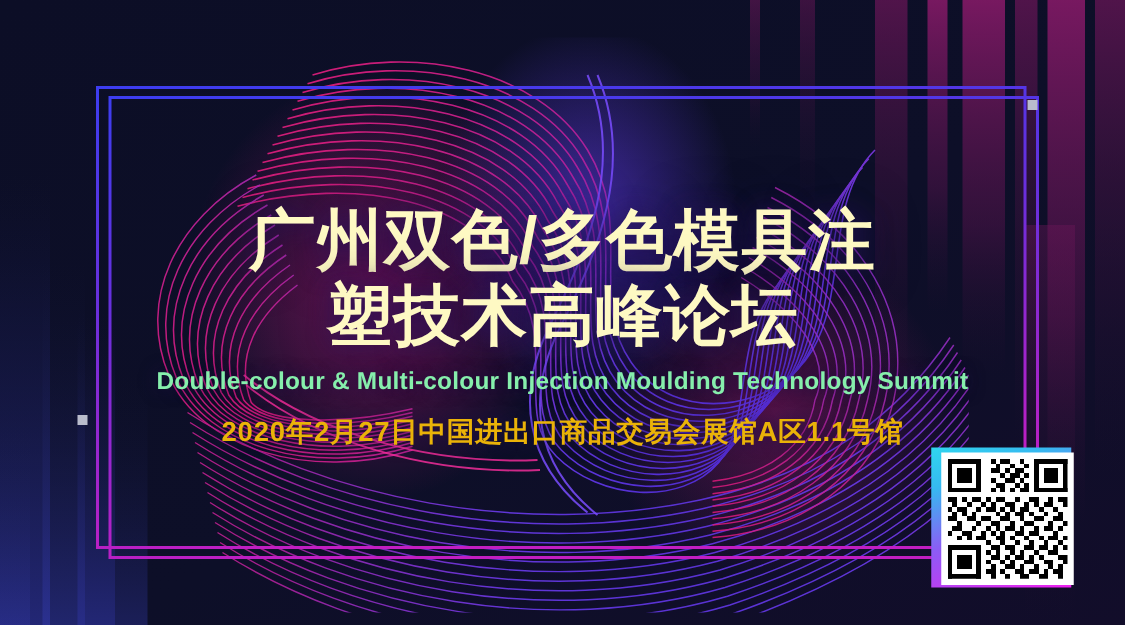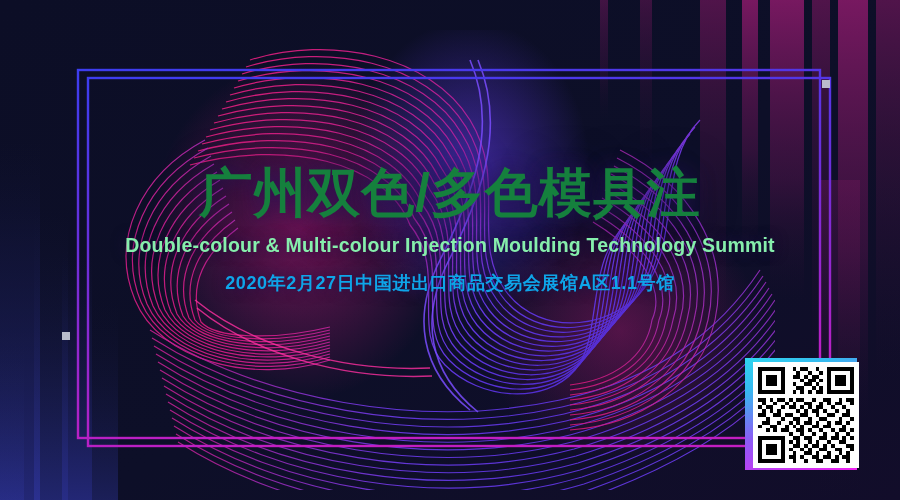--- a/index.html
+++ b/index.html
@@ -9,31 +9,31 @@
     font-family:"Liberation Sans","DejaVu Sans",sans-serif;
   }
   .layer{position:absolute;inset:0;}
   svg{display:block;}
 
   
   #text-block{
     position:absolute;left:0;top:163px;width:900px;text-align:center;z-index:40;
   }
   .title-line{
-    color:#15803d;font-weight:700;font-size:53px;line-height:60px;
+    color:#fef9c3;font-weight:700;font-size:53px;line-height:60px;
     letter-spacing:1px;white-space:nowrap;
     text-shadow:0 0 18px rgba(40,20,90,.85),0 0 38px rgba(20,10,60,.6);
   }
   #subtitle-en{
     margin-top:11px;color:#86efac;font-weight:700;font-size:19.5px;
     letter-spacing:.2px;white-space:nowrap;
     text-shadow:0 0 14px rgba(30,15,70,.9);
   }
   #event-date{
-    margin-top:14px;color:#0ea5e9;font-weight:700;font-size:18px;
+    margin-top:14px;color:#eab308;font-weight:700;font-size:22px;
     letter-spacing:.6px;white-space:nowrap;
     text-shadow:0 0 14px rgba(30,15,70,.9);
   }
 
   
   #qr-block{position:absolute;left:745px;top:358px;width:118px;height:118px;z-index:45;}
   #qr-frame{
     position:absolute;left:0;top:0;width:112px;height:112px;
     background:linear-gradient(160deg,#2fd6ef 0%,#36b9f0 22%,#8d5bf5 55%,#f01ff0 100%);
   }
@@ -207,20 +207,21 @@
       </linearGradient>
     </defs>
     <rect x="78" y="70" width="742" height="368" fill="none" stroke="url(#frameGrad)" stroke-width="2.4"></rect>
     <rect x="88" y="78" width="742" height="368" fill="none" stroke="url(#frameGrad)" stroke-width="2.4"></rect>
     <rect x="62" y="332" width="8" height="8" fill="#b9bccc"></rect>
     <rect x="822" y="80" width="8" height="8" fill="#b9bccc"></rect>
   </svg>
 
   <div id="text-block">
     <div class="title-line">广州双色/多色模具注</div>
+    <div class="title-line">塑技术高峰论坛</div>
     <div id="subtitle-en">Double-colour &amp; Multi-colour Injection Moulding Technology Summit</div>
     <div id="event-date">2020年2月27日中国进出口商品交易会展馆A区1.1号馆</div>
   </div>
 
   <div id="qr-block">
     <div id="qr-frame"></div>
     <div id="qr-code">
       <svg viewBox="0 0 25 25" shape-rendering="crispEdges">
         <rect width="25" height="25" fill="#ffffff"></rect>
         <g fill="#000000">

